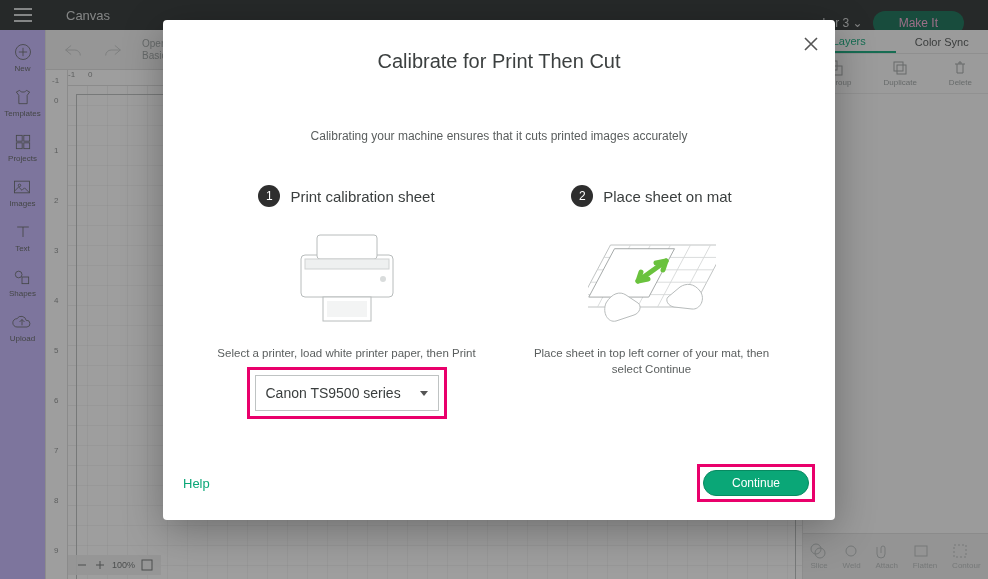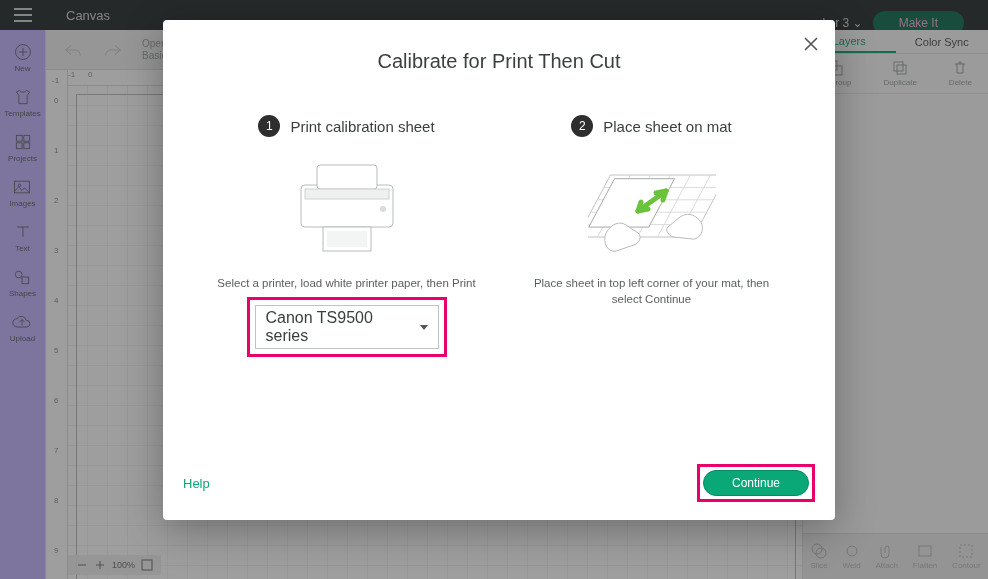--- a/index.html
+++ b/index.html
@@ -35,21 +35,21 @@
   .rightpanel { position:absolute; right:0; top:30px; bottom:0; width:186px; background:#fafafa; border-left:1px solid #e1e1e1; }
   .rp-tabs { display:flex; height:24px; border-bottom:1px solid #e3e3e3; }
   .rp-tab { flex:1; display:flex; align-items:center; justify-content:center; font-size:11px; color:#4a4e4e;text-align:right; }
   .rp-tab.active { border-bottom:2px solid #0aa777; color:#0aa777; }
   .rp-actions { display:flex; height:40px; align-items:center; justify-content:space-around; border-bottom:1px solid #e8e8e8; color:#9aa0a0; font-size:8px; }
   .rp-actions div{display:flex;flex-direction:column;align-items:center;gap:2px;}
   .rp-actions svg{width:16px;height:16px;stroke:#9aa0a0;fill:none;}
   .rp-layer { position:absolute; left:10px; right:10px; top:470px; height:40px; display:flex; align-items:center; gap:8px; font-size:10px; color:#5a5e5e; }
   .rp-layer .thumb { width:28px; height:28px; border:1px solid #c8cccc; background:#fff; }
   .rp-bottom { position:absolute; left:0; right:0; bottom:0; height:46px; background:#ededed; display:flex; align-items:center; justify-content:space-around; color:#b5baba; font-size:8px; border-top:1px solid #ddd; }
-  .rp-bottom div{display:flex;flex-direction:column;align-items:center;gap:2px;}
+  .rp-bottom div{display:flex;flex-direction:column;gap:2px;}
   .rp-bottom svg{width:16px;height:16px;stroke:#b5baba;fill:none;}
 
   
   .scrim { position:absolute; inset:0; background:rgba(40,40,40,.45); }
 
   
   .modal { position:absolute; left:163px; top:20px; width:672px; height:500px; background:#fff; border-radius:4px; box-shadow:0 10px 40px rgba(0,0,0,.3); padding:28px 36px 22px; }
   .modal .close { position:absolute; right:14px; top:14px; width:20px; height:20px; display:flex; align-items:center; justify-content:center; cursor:pointer; color:#555; }
   .modal .close svg{width:14px;height:14px;stroke:#555;stroke-width:1.6;}
   .modal h1 { text-align:center; font-weight:400; font-size:20px; color:#3c4040; margin-top:2px; }
@@ -58,21 +58,21 @@
   .step { flex:1; display:flex; flex-direction:column; align-items:center; }
   .step-head { display:flex; align-items:center; gap:10px; font-size:15px; color:#3a3e3e; }
   .badge { width:22px; height:22px; border-radius:50%; background:#2e2e2e; color:#fff; font-size:12px; display:flex; align-items:center; justify-content:center; }
   .step-img { width:128px; height:110px; margin-top:14px; display:flex; align-items:center; justify-content:center; }
   .step-img svg { width:100%; height:100%; }
   .step-desc { font-size:11.5px; color:#5a5e5e; text-align:center; margin-top:14px; line-height:1.4; max-width:260px; white-space:pre-line; }
 
   .printer-row { display:flex; align-items:center; gap:8px; margin-top:14px; position:relative; }
   .hl { position:absolute; border:3px solid #e9006b; pointer-events:none; }
   .hl-printer { left:-8px; top:-8px; right:-8px; bottom:-8px; }
-  .select { width:184px; height:44px; border:1px solid #bfc3c3; background:#fff; display:flex; align-items:center; justify-content:space-between; padding:4px 10px; font-size:16px; color:#3a3e3e; cursor:pointer; }
+  .select { width:184px; height:36px; border:1px solid #bfc3c3; background:#fff; display:flex; align-items:center; justify-content:space-between; padding:4px 10px; font-size:14px; color:#3a3e3e; cursor:pointer; }
   .select .caret { border-left:4px solid transparent;border-right:4px solid transparent;border-top:5px solid #555; }
   .reprint { width:96px; height:26px; border:1px solid #0aa777; border-radius:13px; background:#fff; color:#0aa777; font-size:12px; display:flex; align-items:center; justify-content:center; cursor:pointer; }
 
   .modal-footer { position:absolute; left:20px; right:20px; bottom:18px; display:flex; align-items:center; justify-content:space-between; }
   .help { color:#0aa777; font-size:13px; cursor:pointer; }
   .continue-wrap{ position:relative; padding:6px; }
   .continue { width:106px; height:26px; border-radius:13px; background:#0aa777; color:#fff; font-size:12px; display:flex; align-items:center; justify-content:center; cursor:pointer; border:1px solid #078a61; }
   .hl-continue { left:0; top:0; right:0; bottom:0; }
 
 </style>
@@ -254,20 +254,21 @@
 
 <div class="scrim"></div>
 
 <div class="modal">
   <div class="close">
     <svg viewBox="0 0 14 14">
         <path d="M1 1l12 12M13 1L1 13"></path>
       </svg>
   </div>
   <h1>Calibrate for Print Then Cut</h1>
+  <div class="subtitle">Calibrating your machine ensures that it cuts printed images accurately</div>
 
   <div class="steps">
     <div class="step">
       <div class="step-head">
         <div class="badge">1</div>
         <span>Print calibration sheet</span>
       </div>
       <div class="step-img">
         <svg viewBox="0 0 128 110">
           <rect x="18" y="34" width="92" height="42" rx="4" fill="#fff" stroke="#b8bcbc"></rect>

